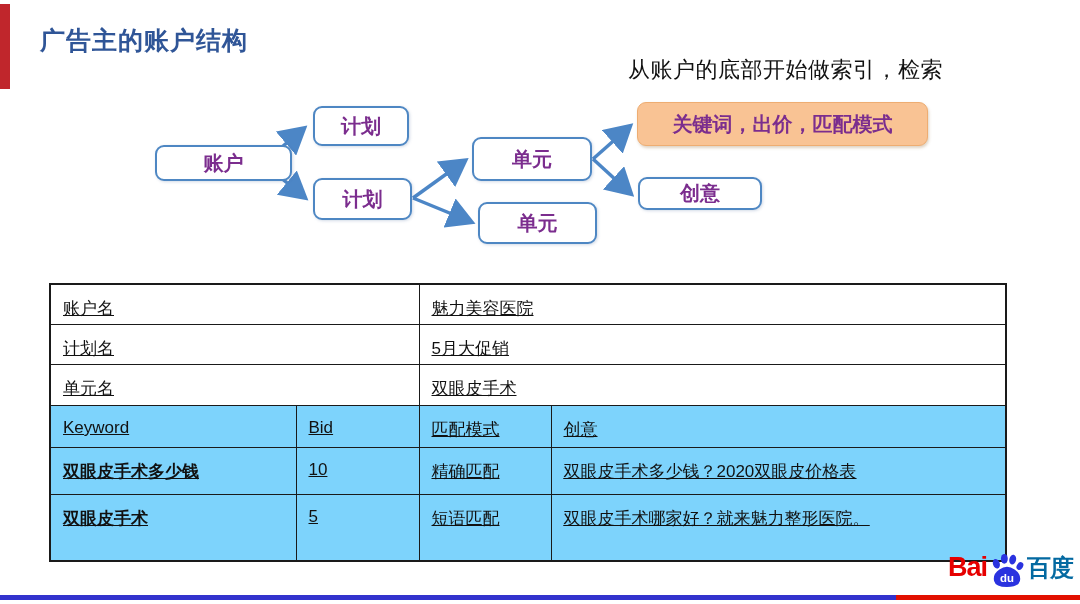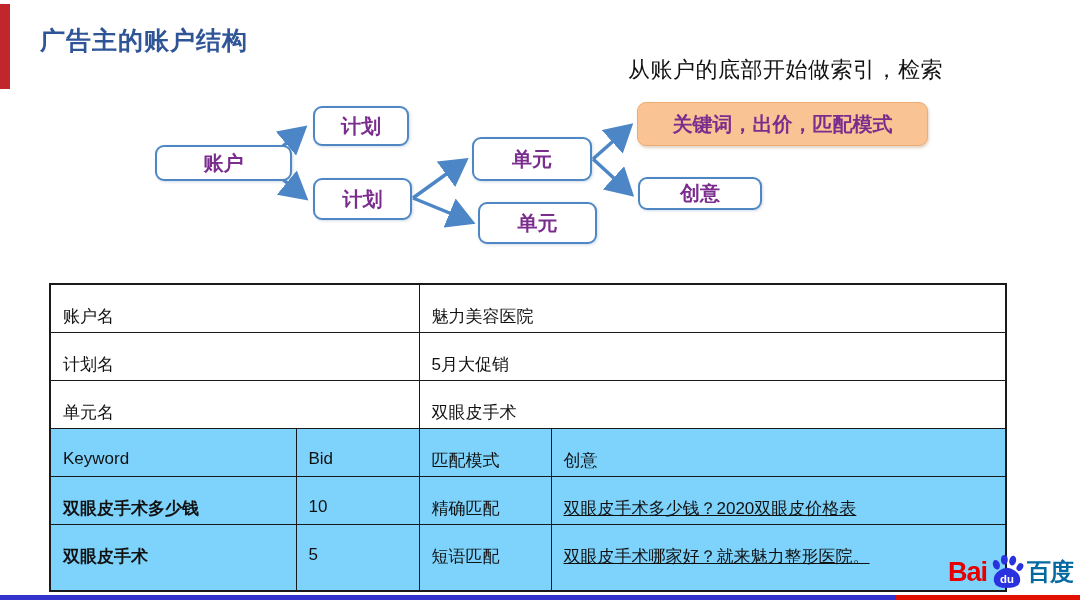--- a/index.html
+++ b/index.html
@@ -33,33 +33,33 @@
     background:#F9C394;border:1px solid #eead72;box-shadow:1px 2px 3px rgba(150,110,60,.3);
   }
   .node-creative{left:638px;top:177px;width:124px;height:33px;}
   .arrow-layer{position:absolute;left:0;top:0;width:1080px;height:604px;pointer-events:none;}
   
   .acct-table{
     position:absolute;left:49px;top:283px;width:956px;
     border-collapse:collapse;table-layout:fixed;font-size:17px;color:#111;
   }
   .acct-table td{
-    border:1.5px solid #1a1a1a;padding:20px 4px 4px 12px;vertical-align:top;
-    box-sizing:border-box;overflow:hidden;white-space:nowrap;
+    border:1.5px solid #1a1a1a;padding:12px 4px 4px 12px;vertical-align:top;
+    box-sizing:border-box;overflow:hidden;white-space:nowrap;text-decoration:underline;
   }
   .acct-table{border:2px solid #1a1a1a;}
   .blue-cell{background:#7dd3fc;}
   .kw-bold{font-weight:bold;}
   .creative-link{text-decoration:underline;color:#111;cursor:pointer;}
   
   .footer-bar-blue{position:absolute;left:0;top:595px;width:896px;height:5px;background:#3232CD;}
   .footer-bar-red{position:absolute;left:896px;top:595px;width:184px;height:5px;background:#E21000;}
   .baidu-logo{
     position:absolute;left:948px;top:552px;height:40px;
-    display:flex;align-items:center;gap:1px;
+    display:flex;gap:1px;
   }
   .baidu-bai{color:#E60000;font-weight:bold;font-size:27px;letter-spacing:-1px;}
   .baidu-cn{color:#0369a1;font-weight:bold;font-size:24px;letter-spacing:-1px;}
   .paw{width:38px;height:38px;display:block;}
 </style>
 </head>
 <body>
 
 <div class="accent-bar"></div>
 <h1 class="slide-title">广告主的账户结构</h1>

